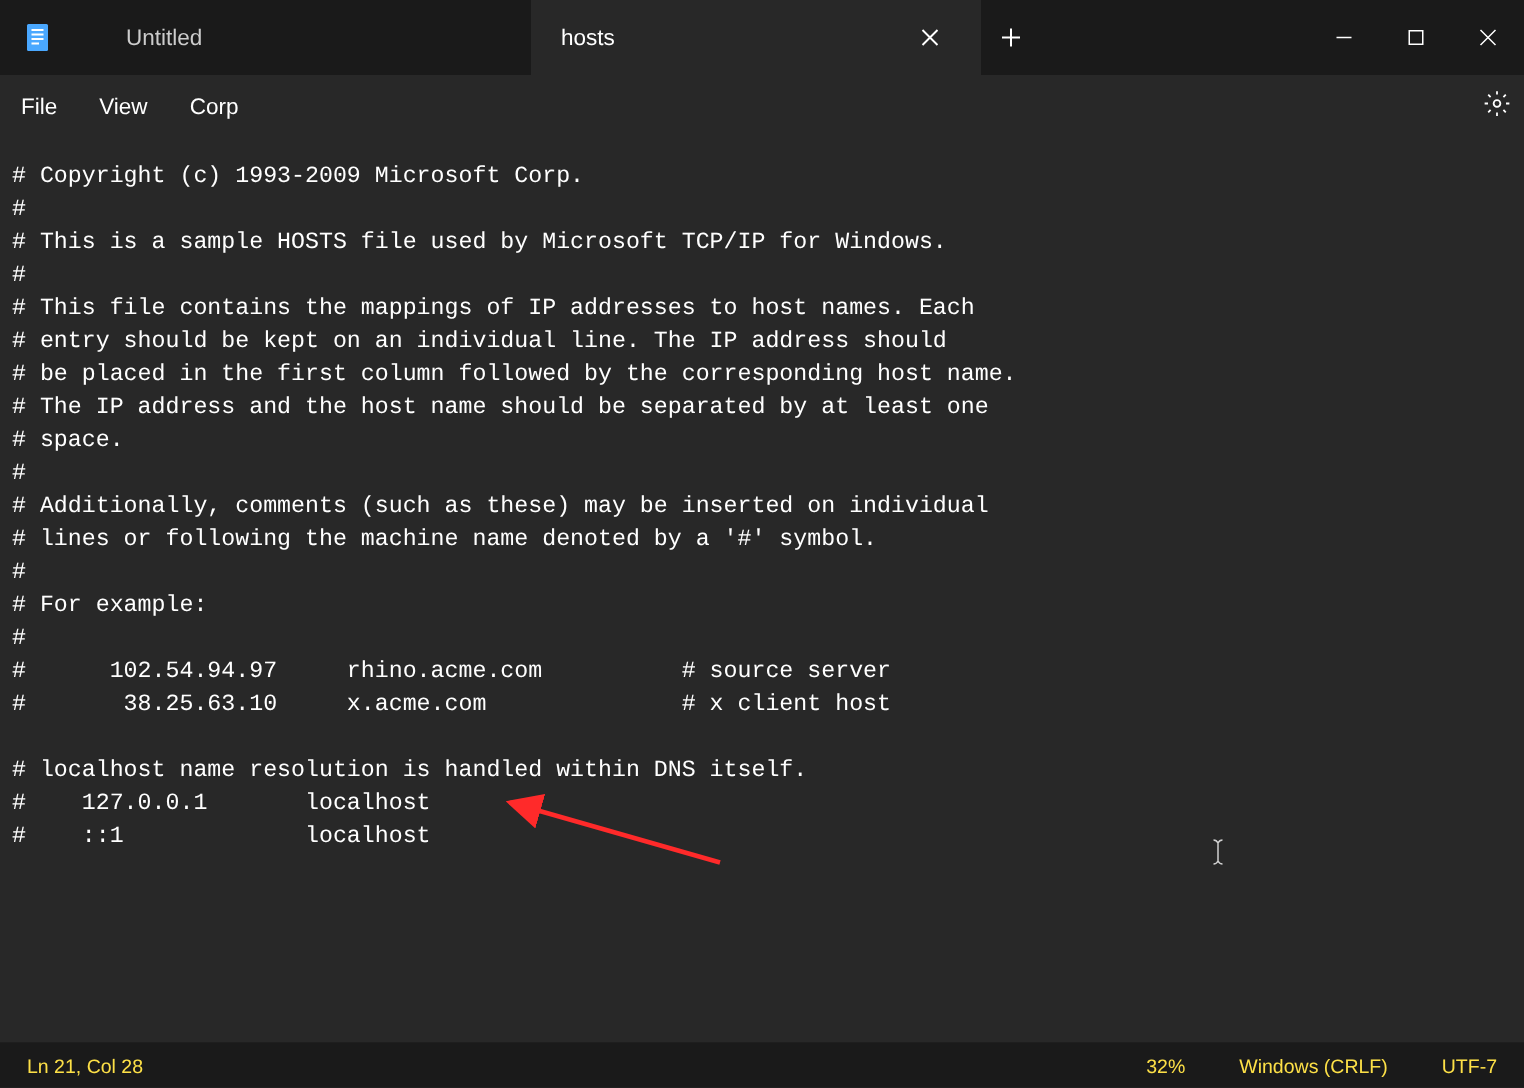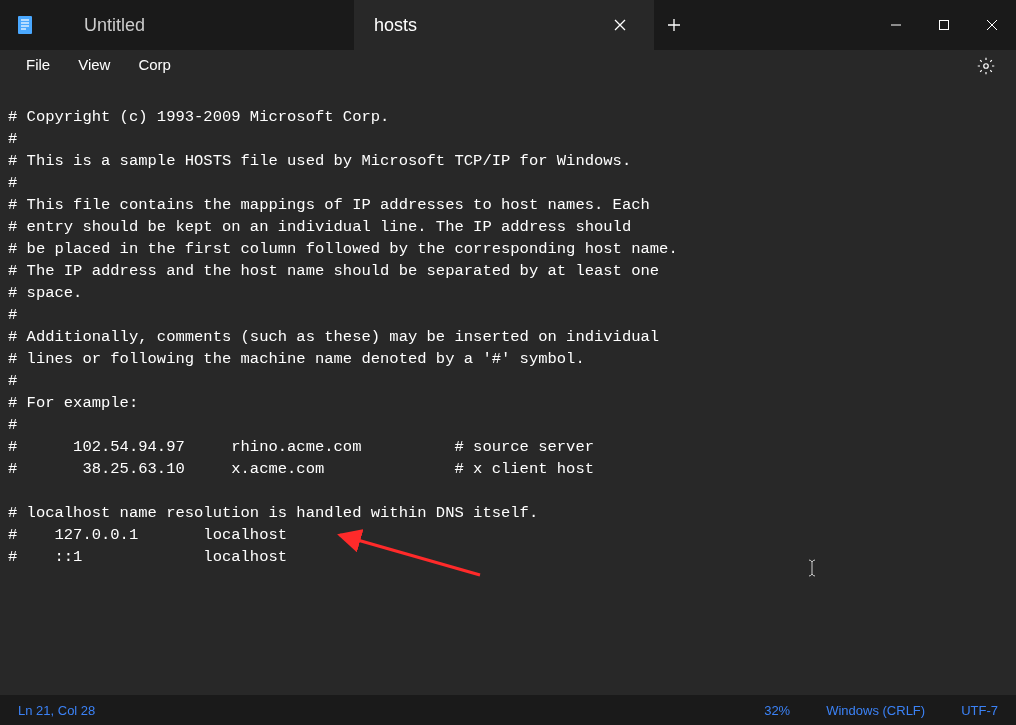--- a/index.html
+++ b/index.html
@@ -31,21 +31,21 @@
       width: 20px;
       height: 20px;
       margin-right: 28px;
     }
     .tab {
       display: flex;
       align-items: center;
       padding: 0 20px;
       min-width: 150px;
       position: relative;
-      font-size: 18px;
+      font-size: 15px;
       color: #cccccc;
     }
     .tab.active {
       background: #282828;
       color: #ffffff;
       border-bottom: none;
       align-items: center;
     }
     .tab-label {
       flex: 1;
@@ -81,22 +81,22 @@
       display: flex;
       align-items: center;
       justify-content: center;
       cursor: pointer;
       color: #ffffff;
     }
     .menubar {
       height: 42px;
       background: #282828;
       display: flex;
-      align-items: flex-start;
-      padding: 0 12px;
+      align-items: center;
+      padding: 0 0;
     }
     .menu-item {
       padding: 6px 14px;
       font-size: 15px;
       color: #ffffff;
       cursor: pointer;
       border-radius: 4px;
     }
     .settings-btn {
       margin-left: auto;
@@ -123,21 +123,21 @@
     .statusbar {
       position: absolute;
       bottom: 0;
       left: 0;
       right: 0;
       height: 30px;
       background: #1a1a1a;
       display: flex;
       align-items: center;
       font-size: 13px;
-      color: #3b82f6;
+      color: #fde047;
     }
     .status-item {
       padding: 0 18px;
       height: 100%;
       display: flex;
       align-items: center;
       cursor: pointer;
     }
     .status-spacer {
       flex: 1;

